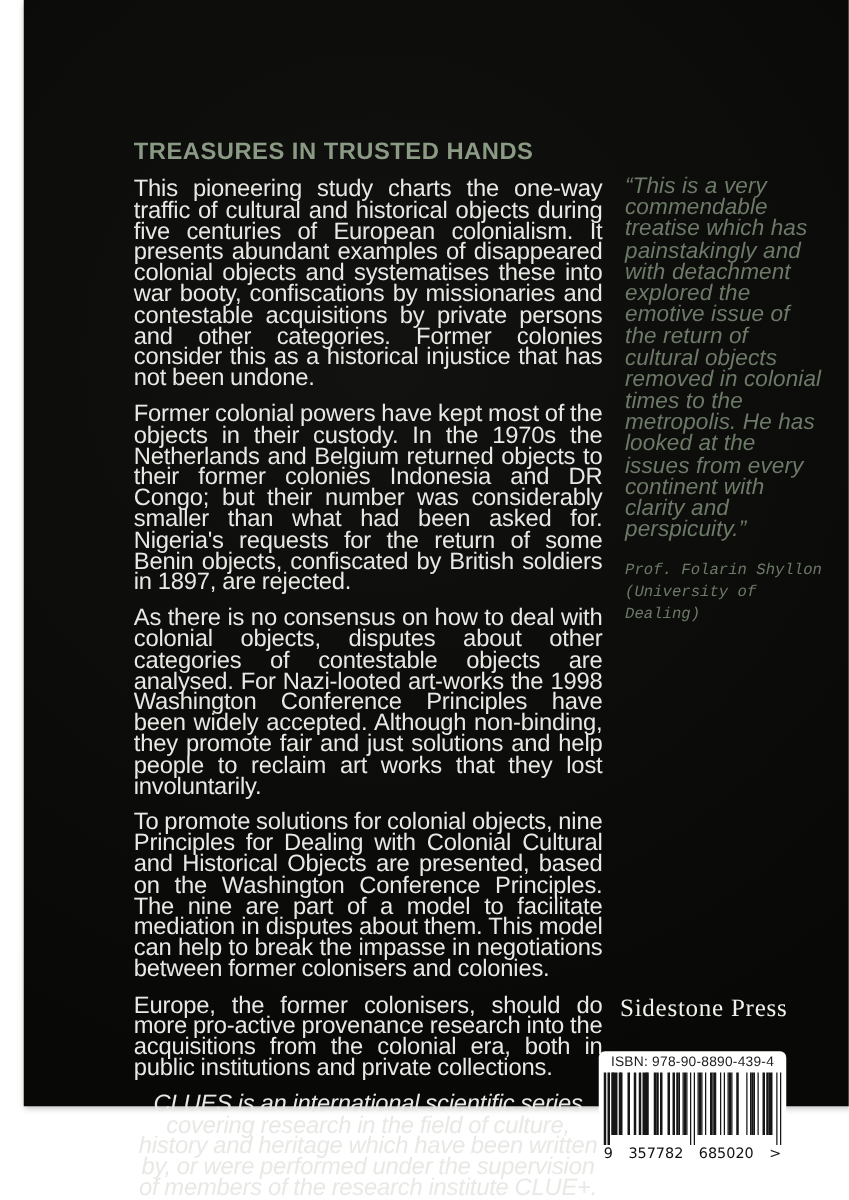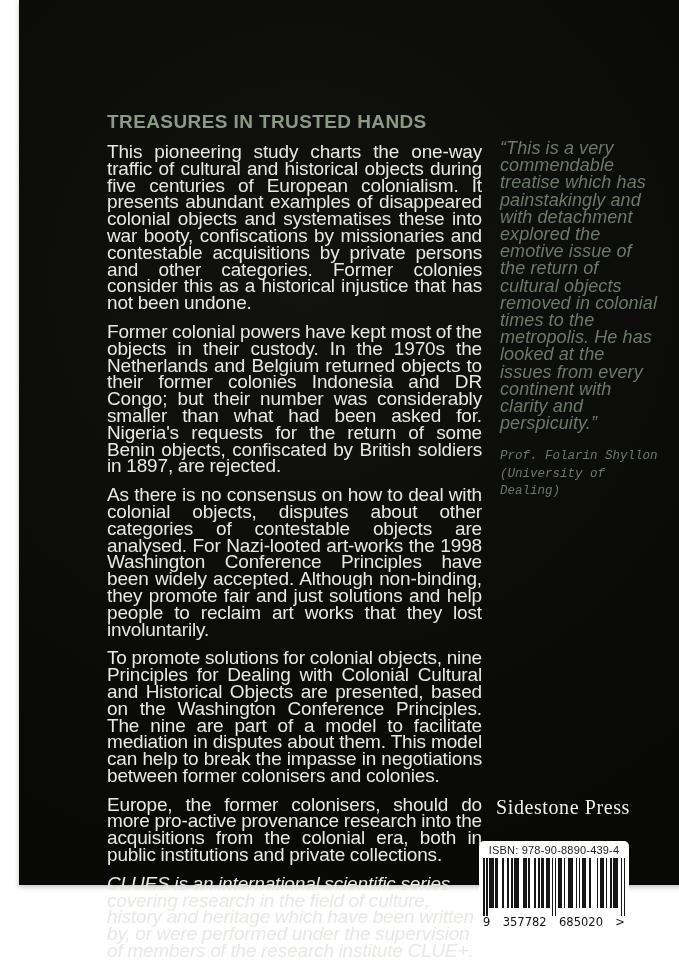--- a/index.html
+++ b/index.html
@@ -27,21 +27,21 @@
     font-size:19px;font-weight:700;letter-spacing:.4px;
     color:var(--title);white-space:nowrap;
     margin-bottom:11px;
   }
   .main-col p{
     font-size:19px;line-height:16.8px;letter-spacing:-.15px;word-spacing:-.4px;
     color:var(--body-text);
     text-align:justify;
     margin-bottom:12px;
   }
-  .main-col p.italic{font-style:italic;text-align:left;}
+  .main-col p.italic{font-style:italic;text-align:center;}
   .quote-col{
     position:absolute;left:481px;top:140px;width:159px;
     color:var(--quote-text);
     font-style:italic;
   }
   .quote-text{font-size:18px;line-height:17.2px;letter-spacing:.1px;}
   .quote-attrib{margin-top:16px;font-size:12.5px;line-height:17.2px;font-family:Liberation Mono, monospace;}
   .publisher{
     position:absolute;left:477px;top:796px;width:158px;
     text-align:left;

